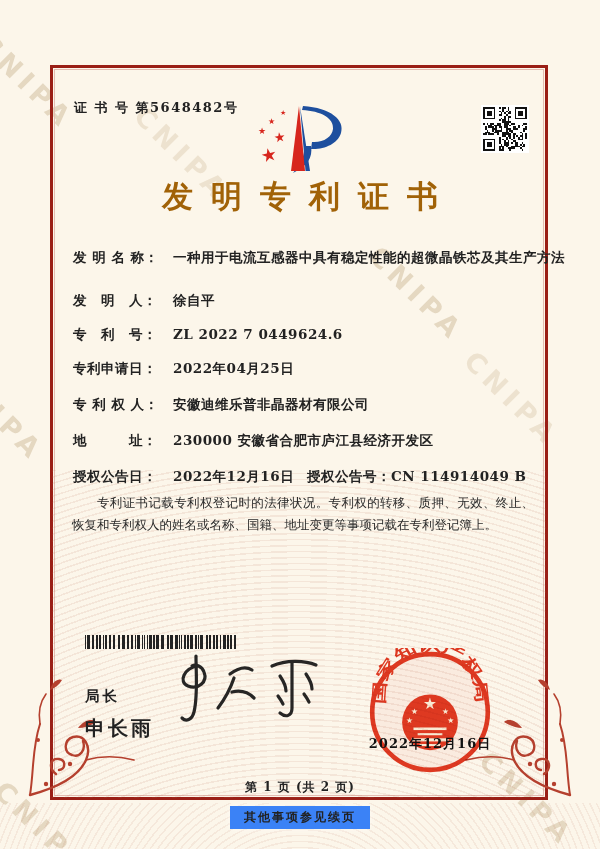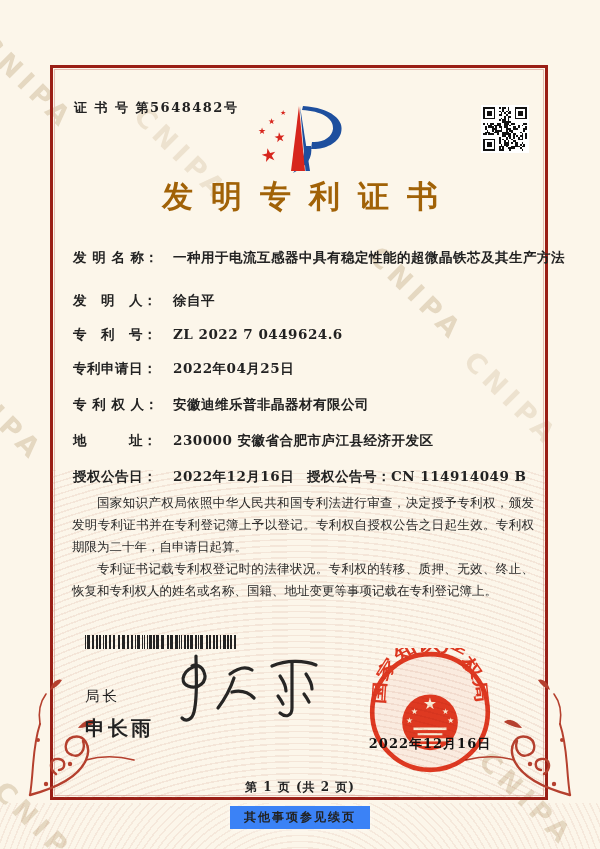--- a/index.html
+++ b/index.html
@@ -36,21 +36,21 @@
   .flabel2 { white-space:pre; }
   .pair2 { position:absolute; left:234px; top:0; }
 
   .body-text { position:absolute; left:72px; top:492px; width:462px;
                font-size:12.5px; line-height:22px; font-weight:500; color:#2a2a2a; text-align:justify; }
   .body-text p { text-indent:2em; }
 
   .barcode { position:absolute; left:85px; top:635px; width:152px; height:14px; }
   .barcode svg { width:152px; height:14px; display:block; fill:#232323; }
 
-  .signoff-title { position:absolute; left:85px; top:687px; font-size:14.5px; font-weight:400; letter-spacing:3px; }
+  .signoff-title { position:absolute; left:85px; top:687px; font-size:14.5px; font-weight:700; letter-spacing:3px; }
   .signoff-name  { position:absolute; left:85px; top:715px; font-size:20px; font-weight:700; letter-spacing:3px; }
   .signature { position:absolute; left:168px; top:652px; width:165px; height:78px; }
 
   .seal { position:absolute; left:366px; top:648px; width:128px; height:128px; mix-blend-mode:multiply; opacity:0.95; }
   .seal-date { position:absolute; left:356px; top:735px; width:148px; text-align:center;
                font-size:13px; font-weight:700; letter-spacing:1px; color:#111; z-index:5; }
 
   .page-info { position:absolute; left:0; top:779px; width:600px; text-align:center; font-size:12px; font-weight:600; letter-spacing:1px; }
   .note-wrap { position:absolute; left:0; top:806px; width:600px; text-align:center; }
   .note-wrap span { display:inline-block; background:#3b82f6; padding:3px 14px; font-size:12px; font-weight:600; letter-spacing:2px; box-shadow:0 0 6px rgba(255,253,246,0.9); }
@@ -319,21 +319,20 @@
     <span class="flabel">地　　　址：</span><span class="fvalue">230000 安徽省合肥市庐江县经济开发区</span>
   </div>
   <div class="row" style="top:468px;">
     <span class="flabel">授权公告日：</span><span class="fvalue">2022年12月16日</span>
     <span class="pair2">
       <span class="flabel2">授权公告号：</span><span class="fvalue">CN 114914049 B</span>
     </span>
   </div>
 
   <div class="body-text">
-    <p>国家知识产权局依照中华人民共和国专利法进行审查，决定授予专利权，颁发发明专利证书并在专利登记簿上予以登记。专利权自授权公告之日起生效。专利权期限为二十年，自申请日起算。</p>
     <p>专利证书记载专利权登记时的法律状况。专利权的转移、质押、无效、终止、恢复和专利权人的姓名或名称、国籍、地址变更等事项记载在专利登记簿上。</p>
   </div>
 
   <div class="barcode">
     <svg viewBox="0 0 152 14" preserveAspectRatio="none">
         <rect x="0" y="0" width="1" height="14"></rect>
         <rect x="2" y="0" width="3" height="14"></rect>
         <rect x="7" y="0" width="2" height="14"></rect>
         <rect x="11" y="0" width="2" height="14"></rect>
         <rect x="14" y="0" width="2" height="14"></rect>

